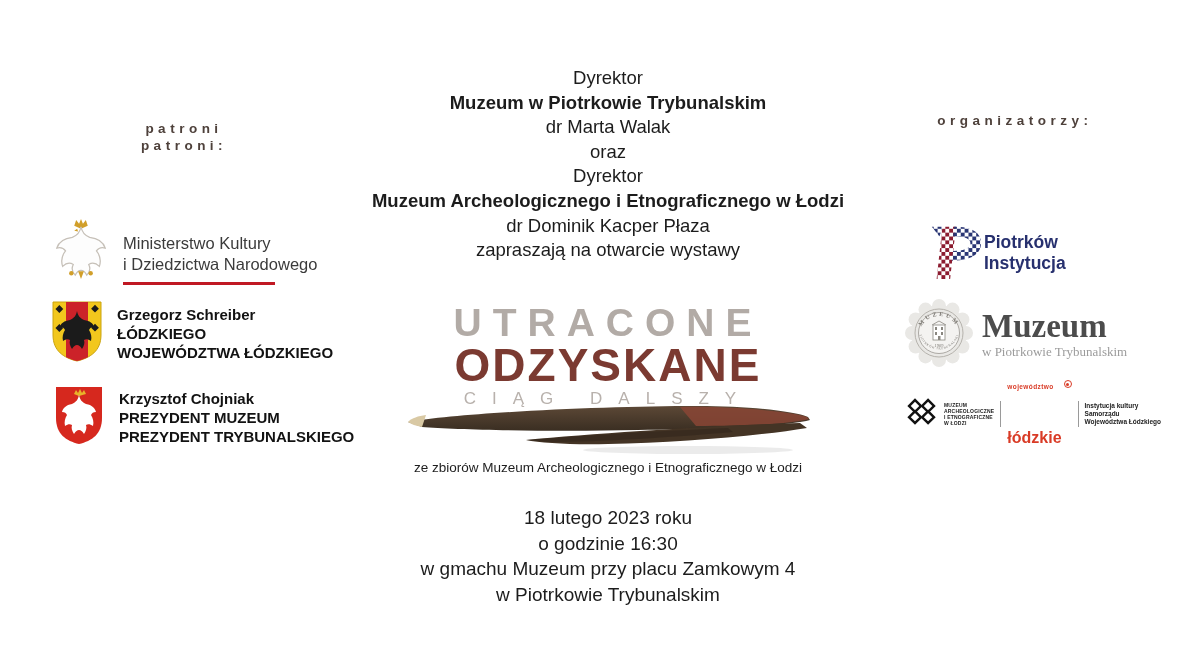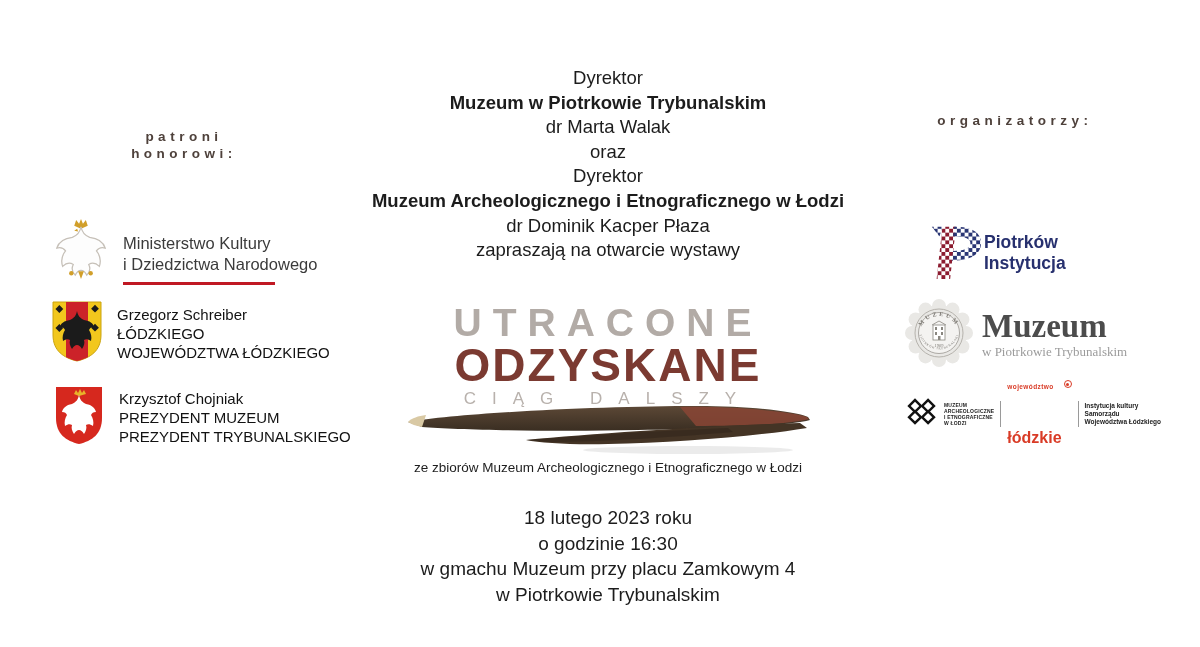--- a/index.html
+++ b/index.html
@@ -1,33 +1,33 @@
 <!DOCTYPE html>
 <html><head>
 <meta charset="utf-8">
 <style>
   html,body{margin:0;padding:0;background:#fff;}
   .poster{position:relative;width:1200px;height:647px;background:#ffffff;overflow:hidden;
           font-family:"Liberation Sans",sans-serif;color:#1c1c1c;}
   .abs{position:absolute;}
 
   
-  .patrons-label{left:116px;top:128px;width:136px;text-align:center;font-size:13.5px;
+  .patrons-label{left:116px;top:120px;width:136px;text-align:center;font-size:13.5px;
                  font-weight:600;letter-spacing:4.5px;color:#4e413b;line-height:17px;}
   .organizers-label{left:922px;top:112px;width:186px;text-align:center;font-size:13.5px;
                  font-weight:600;letter-spacing:4.5px;color:#4e413b;line-height:17px;}
 
   
   .prow{position:absolute;display:flex;align-items:center;gap:13px;}
   .patron-mkidn{left:52px;top:216px;}
   .mk-text{font-size:16.5px;color:#3b3b3b;line-height:21px;margin-top:16px;}
   .mk-rule{width:152px;height:3px;background:#c01823;margin-top:7px;}
   .patron-marszalek{left:50px;top:299px;}
   .patron-prezydent{left:52px;top:384px;}
-  .pbold div{font-size:15px;font-weight:400;line-height:19px;color:#121212;}
+  .pbold div{font-size:15px;font-weight:700;line-height:19px;color:#121212;}
 
   
   .invitation{left:8px;top:66px;width:1200px;text-align:center;font-size:18.5px;
               line-height:24.6px;color:#1c1c1c;}
   .invitation .b{font-weight:700;}
 
   
   .exh{left:8px;top:303px;width:1200px;text-align:center;}
   .exh-l1{font-size:39px;font-weight:700;letter-spacing:11px;color:#b2aba6;line-height:40px;}
   .exh-l2{font-size:46px;font-weight:700;letter-spacing:2px;color:#7b3a31;line-height:45px;}
@@ -55,21 +55,21 @@
   .ldz-r::after{content:"";position:absolute;left:1.5px;top:1.5px;width:3px;height:3px;border-radius:50%;background:#d93b26;}
   .inst-text div{font-size:6.5px;font-weight:700;line-height:8px;color:#222;}
 </style>
 </head>
 <body>
 
 <div class="poster">
 
   <div class="abs patrons-label">
     <div>patroni</div>
-    <div>honorowi:</div>
+    <div>patroni:</div>
   </div>
 
   <div class="prow patron-mkidn">
     <span>
       <svg width="58" height="66" viewBox="0 0 60 66">
         <polygon points="23,9 25,3 28,7 30,2 32,7 35,3 37,9 30,12" fill="#d19f2a"></polygon>
         <path d="M30,10 C29,16 26,19 21,21 C12,22 7,26 5,32 C9,31 12,32 14,35 C10,40 9,45 11,51
                  C15,47 19,47 22,49 C20,53 21,57 24,60 C26,56 28,55 30,55 C32,55 34,56 36,60
                  C39,57 40,53 38,49 C41,47 45,47 49,51 C51,45 50,40 46,35 C48,32 51,31 55,32
                  C53,26 48,22 39,21 C34,19 31,16 30,10 Z" fill="#fdfdfd" stroke="#c6c0b8" stroke-width="1.3"></path>

